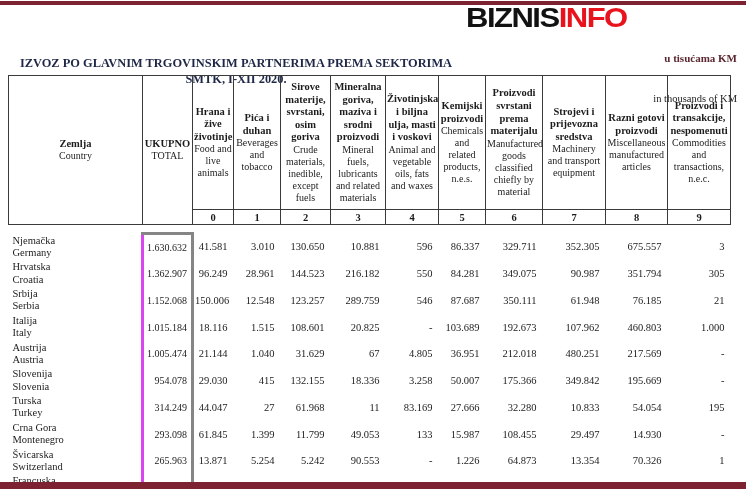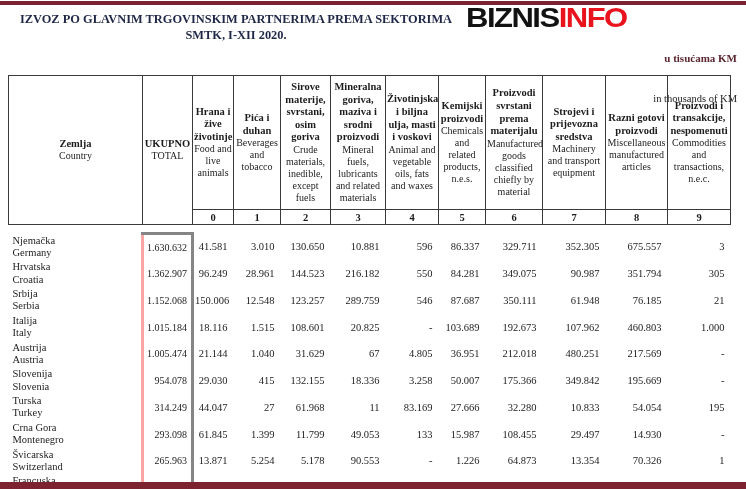--- a/index.html
+++ b/index.html
@@ -6,21 +6,21 @@
   .page {
     position:relative; width:746px; height:489px; background:#ffffff;
     overflow:hidden; font-family:"Liberation Serif","DejaVu Serif",serif;
   }
   .band { position:absolute; left:0; right:0; height:5px; background:#7d2230; }
   .band-top { top:1px; height:4px; }
   .band-bottom { bottom:0; height:7px; }
 
   
   .titles { position:absolute; top:12px; left:18px; width:436px; text-align:center; color:#1f2747; }
-  .title1 { font-weight:bold; font-size:12.4px; line-height:1.25; }
+  .title1 { font-weight:bold; font-size:12.4px; line-height:1.25;margin-top:44px; }
   .title2 { font-size:12px; line-height:1.3; }
 
   
   .logo { position:absolute; top:4px; left:466px; width:246px; font-family:"Liberation Sans","DejaVu Sans",sans-serif; }
   .logo-text { font-weight:bold; font-size:31px; letter-spacing:-1.5px; line-height:1.0; transform:scaleY(0.88); transform-origin:top left; white-space:nowrap; }
   .logo-black { color:#121212; }
   .logo-red { color:#e8131d; }
   .tagline { font-size:15.5px; color:#565656; margin-top:-3px; letter-spacing:0.2px; white-space:nowrap; }
 
   
@@ -35,21 +35,21 @@
   .th-main { height:131px; }
   .hdr-local { font-weight:bold; font-size:10.5px; line-height:1.2; }
   .hdr-english { font-size:10px; line-height:1.2; }
   .th-num { height:14px; font-size:10.5px; font-weight:bold; text-align:center; padding:0; }
   tbody td { border:none; }
   tr.spacer-row td { height:7px; padding:0; }
   tr.data-row { height:25px; }
   .country-cell { text-align:left; padding-left:4px; font-size:10.5px; line-height:1.18; }
   .num-cell { text-align:right; padding-right:6px; font-size:10.5px; }
   .total-cell { text-align:right; padding-right:4px; font-size:10px;
-    border-left:3px solid #fca5a5; border-right:3px solid #858585; }
+    border-left:3px solid #d946ef; border-right:3px solid #858585; }
   tr.data-row.first .total-cell { border-top:3px solid #858585; }
   tr.data-row.last .total-cell { border-bottom:3px solid #858585; }
 </style>
 </head>
 <body>
 
 <div class="page">
 
   <div class="band band-top"></div>
 
@@ -300,21 +300,21 @@
             <td class="num-cell">-</td>
           </tr>
           <tr class="data-row">
             <td class="country-cell">
               <div>Švicarska</div>
               <div>Switzerland</div>
             </td>
             <td class="total-cell">265.963</td>
             <td class="num-cell">13.871</td>
             <td class="num-cell">5.254</td>
-            <td class="num-cell">5.178</td>
+            <td class="num-cell">5.242</td>
             <td class="num-cell">90.553</td>
             <td class="num-cell">-</td>
             <td class="num-cell">1.226</td>
             <td class="num-cell">64.873</td>
             <td class="num-cell">13.354</td>
             <td class="num-cell">70.326</td>
             <td class="num-cell">1</td>
           </tr>
           <tr class="data-row last">
             <td class="country-cell">

